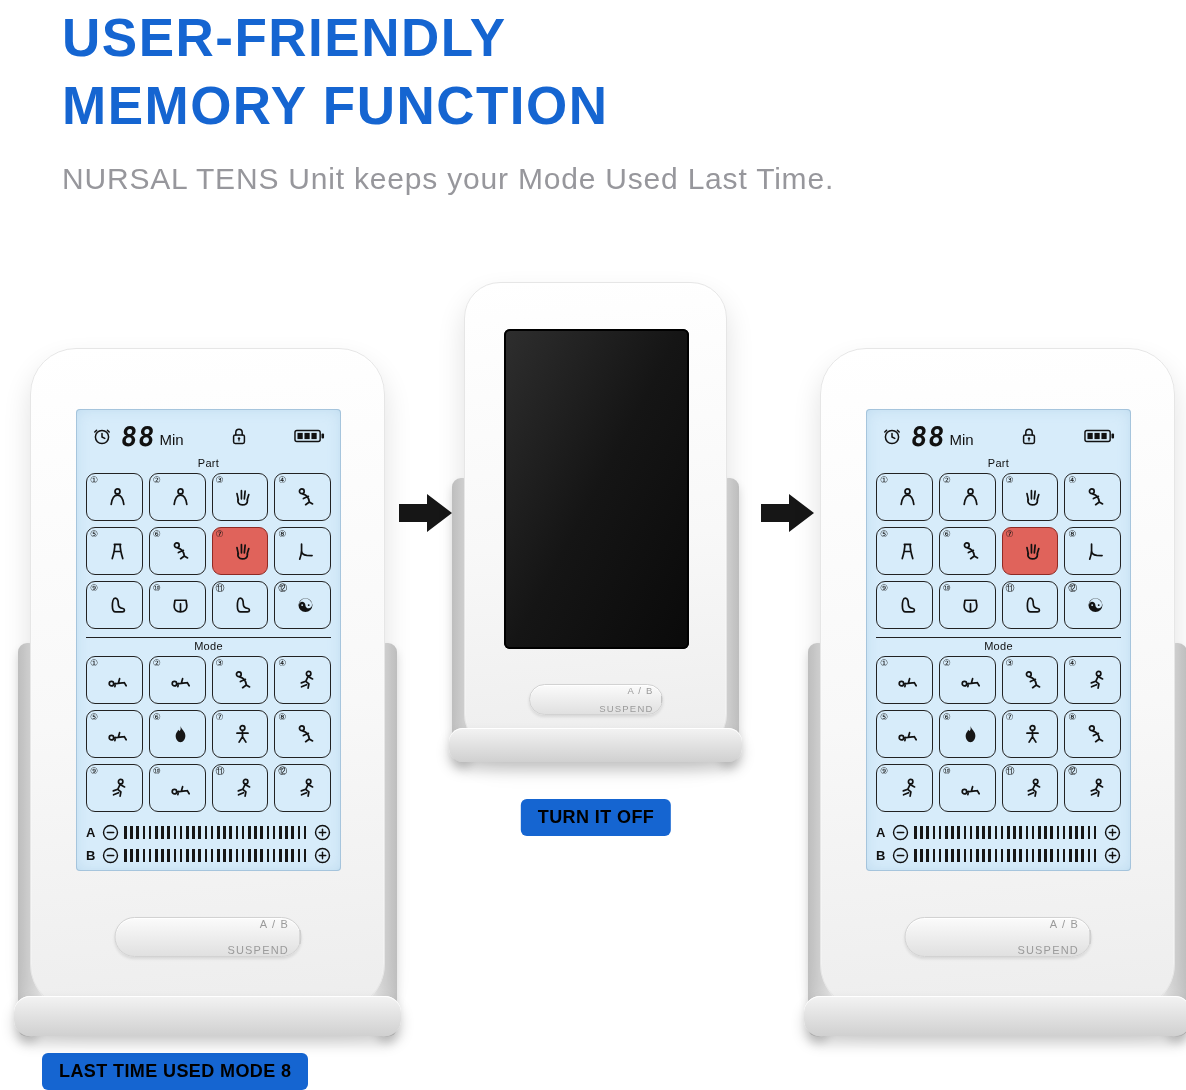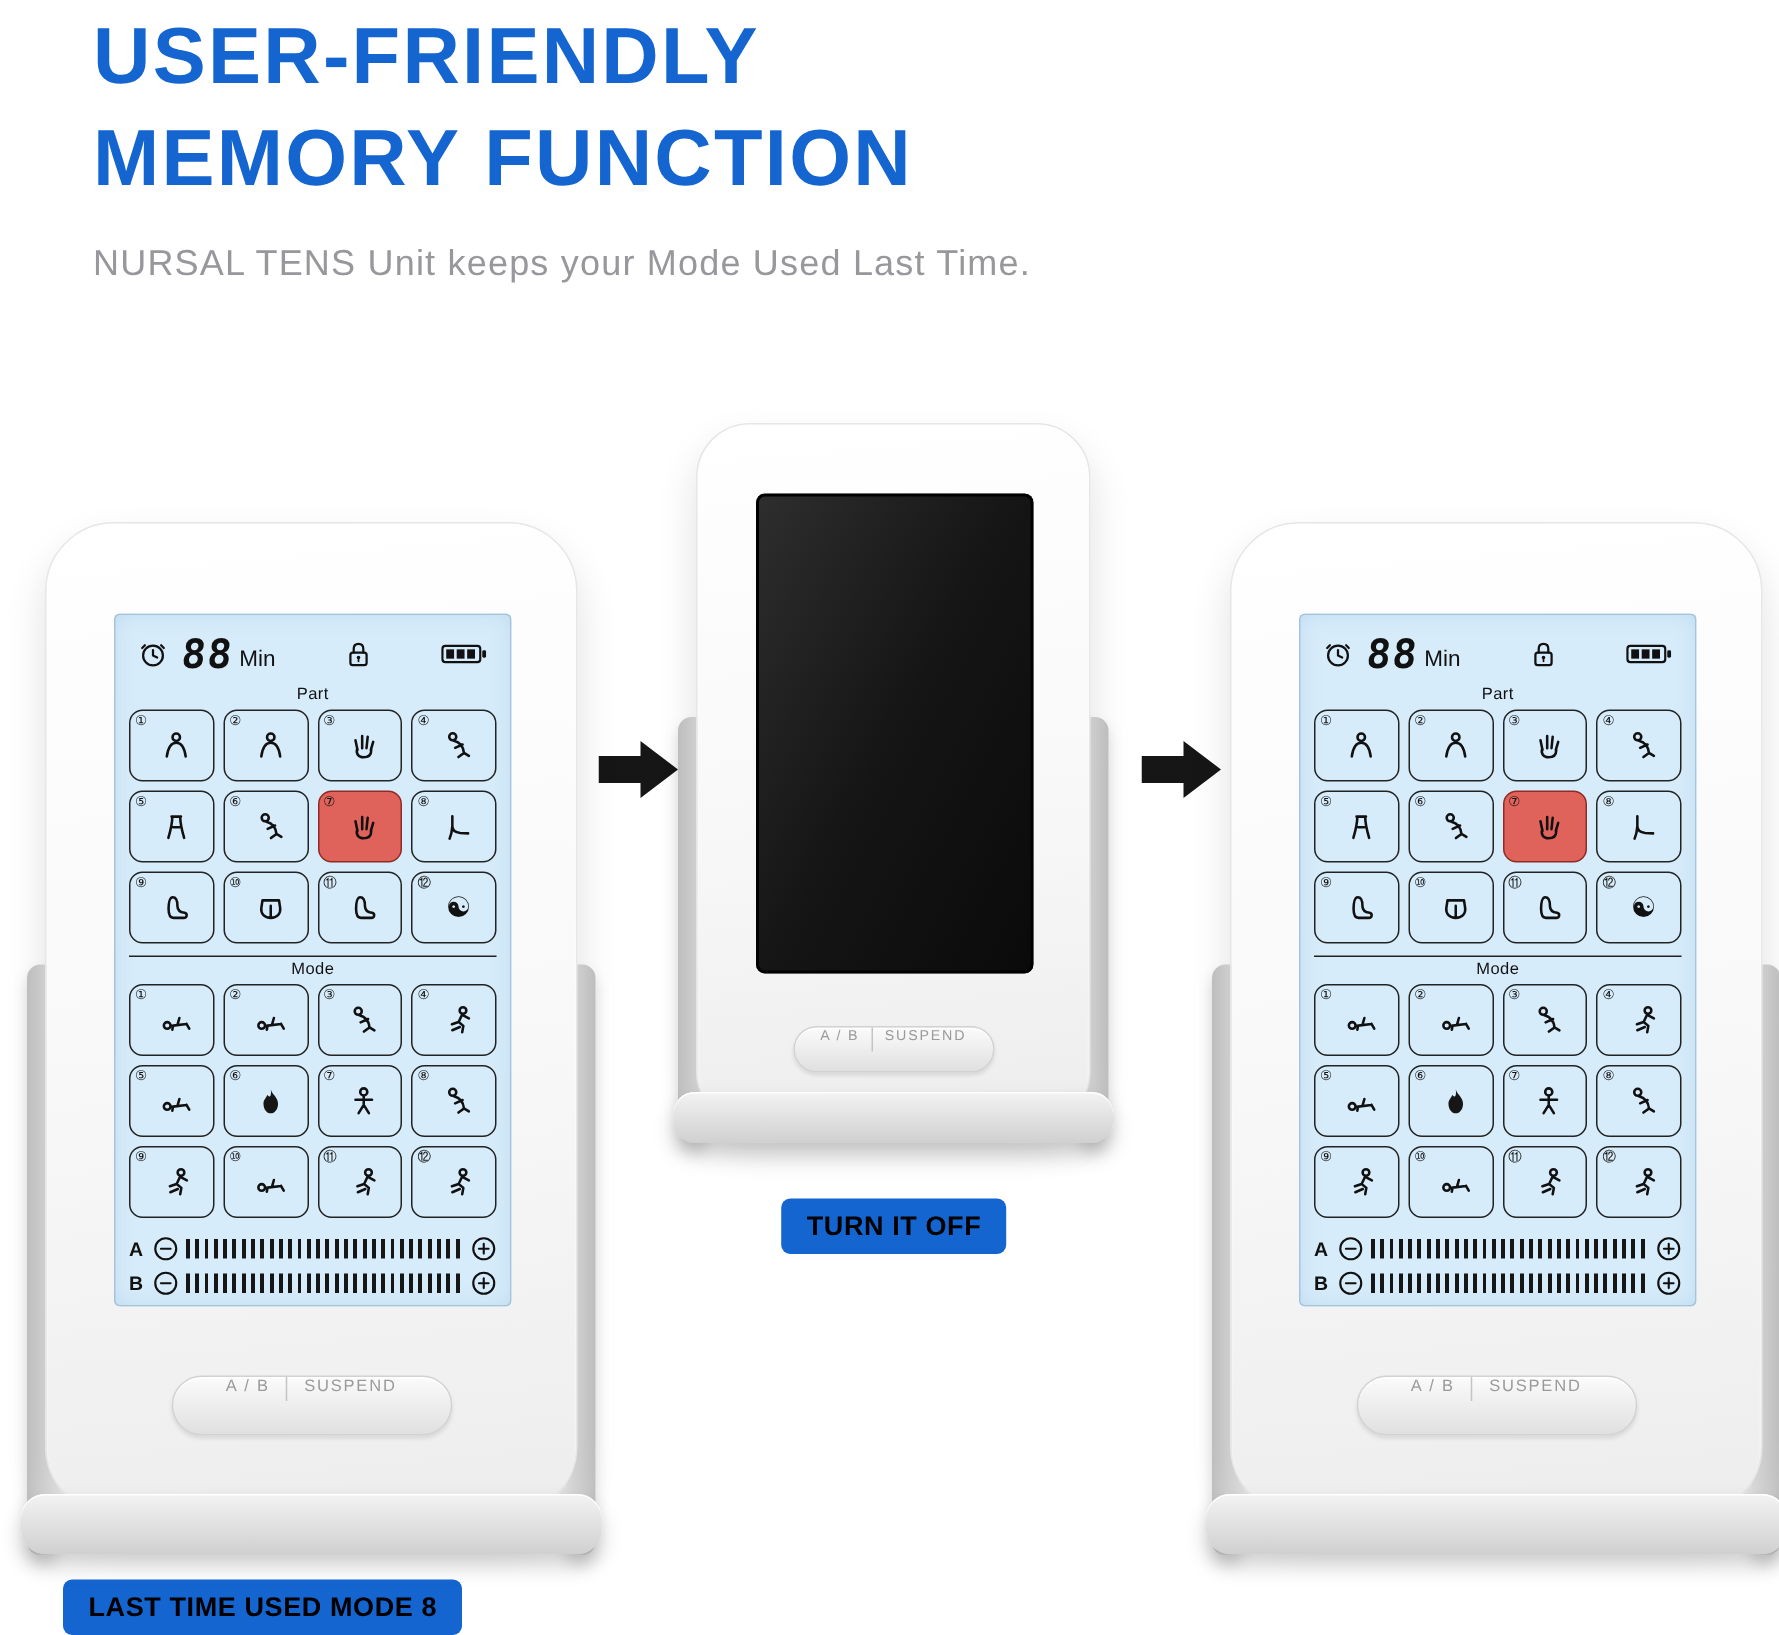--- a/index.html
+++ b/index.html
@@ -4,21 +4,21 @@
 <style>
   html,body{margin:0;padding:0;background:#ffffff;}
   .canvas{
     position:relative;width:1186px;height:1090px;background:#ffffff;overflow:hidden;
     font-family:"Liberation Sans", sans-serif;color:#111;
   }
   
   .titleblock{position:absolute;left:62px;top:4px;}
   .title{margin:0;color:var(--blue);font-size:53px;font-weight:700;letter-spacing:1.5px;line-height:68px;}
   .title .tline{display:block;}
-  .subtitle{position:absolute;left:0;top:158px;width:1000px;margin:0;font-size:24px;color:#97979c;letter-spacing:.8px;font-weight:400;white-space:nowrap;}
+  .subtitle{position:absolute;left:0;top:158px;width:1000px;margin:0;font-size:30px;color:#97979c;letter-spacing:.8px;font-weight:400;white-space:nowrap;}
 
   
   .device{position:absolute;}
   .on-device{width:355px;height:662px;}
   .left-pos{left:30px;top:348px;}
   .right-pos{left:820px;top:348px;}
   .off-device{width:263px;height:468px;left:464px;top:282px;}
 
   .body{
     position:absolute;inset:0;border-radius:46px;z-index:1;
@@ -77,23 +77,23 @@
   .mode-rule{border-top:1.6px solid #222;margin-top:8px;}
   .channels{margin-top:9px;}
   .chrow{display:flex;align-items:center;gap:5px;height:23px;}
   .chlab{font-size:13px;font-weight:700;width:11px;}
   .pm svg{display:block;}
   .bar{flex:1;height:13px;
     background:repeating-linear-gradient(90deg,#161616 0 2.6px, transparent 2.6px 6.2px);}
 
   
   .hw-pill{position:absolute;left:50%;transform:translateX(-50%);z-index:2;
-    display:flex;align-items:flex-start;justify-content:center;
+    display:flex;align-items:flex-end;justify-content:center;
     background:linear-gradient(180deg,#fbfbfb,#e0e0e0);border:1px solid #d2d2d2;border-radius:999px;
-    box-shadow:inset 0 1px 0 #fff, 0 2px 3px rgba(0,0,0,.10);}
+    box-shadow:inset 0 1px 0 #fff, 0 2px 3px rgba(0,0,0,.10);flex-direction:column;}
   .on-device .hw-pill{width:185px;height:38px;bottom:52px;}
   .off-device .hw-pill{width:132px;height:29px;bottom:34px;}
   .hw-pill .seg{font-size:11px;color:#9a9a9a;letter-spacing:1.2px;padding:0 11px;white-space:nowrap;}
   .off-device .hw-pill .seg{font-size:9.5px;padding:0 8px;}
   .pill-divider{width:1px;height:16px;background:#c4c4c4;}
 
   
   .arrow{position:absolute;width:54px;height:42px;}
   .arrow path{fill:var(--arrow);}
   .arrow-1{left:399px;top:492px;}

